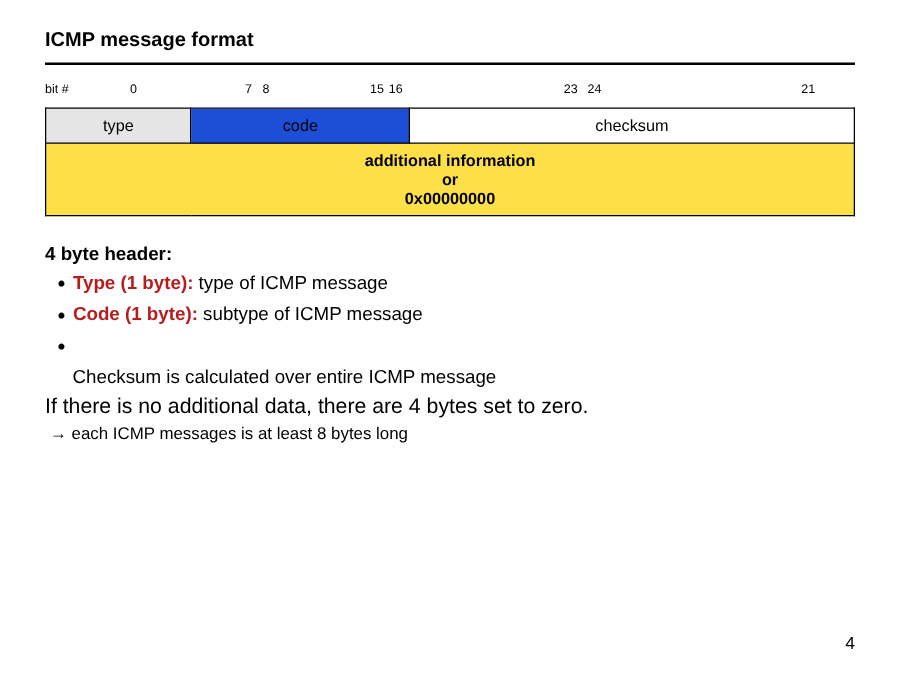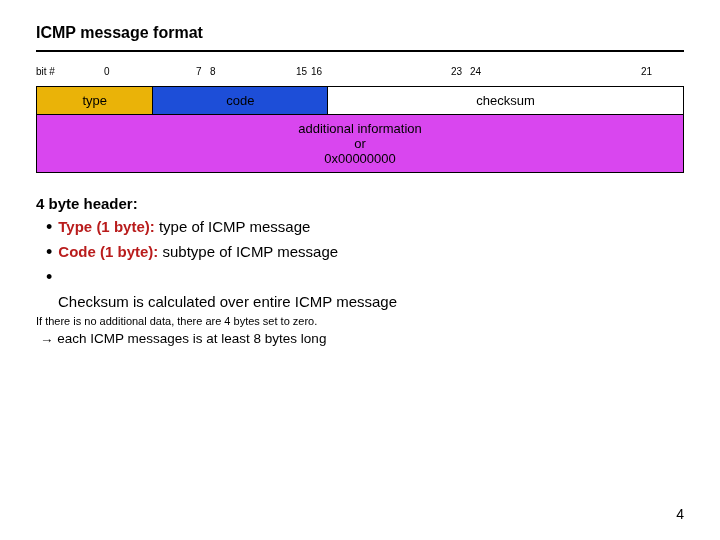--- a/index.html
+++ b/index.html
@@ -52,33 +52,33 @@
       border: 1.5px solid #000;
     }
     .diagram-table td {
       border: 1.5px solid #000;
       text-align: center;
       font-size: 13px;
       padding: 6px 2px;
     }
     .td-type {
       width: 18%;
-      background: #eab308;
+      background: #e5e5e5;
     }
     .td-code {
       width: 27%;
       background: #1d4ed8;
     }
     .td-checksum {
       width: 55%;
       background: #ffffff;
     }
     .td-additional {
-      background: #d946ef;
-      font-weight: normal;
+      background: #fde047;
+      font-weight: bold;
       font-size: 13px;
       padding: 8px 2px;
     }
     
     .content {
       margin-top: 4px;
     }
     .four-byte {
       font-size: 15px;
       font-weight: bold;
@@ -108,21 +108,21 @@
     .black-text {
       color: #000000;
     }
     .indent-line {
       padding-left: 22px;
       font-size: 15px;
       margin-top: -2px;
       margin-bottom: 5px;
     }
     .footnote {
-      font-size: 11px;
+      font-size: 17px;
       margin-top: 4px;
       color: #000;
     }
     .arrow-line {
       font-size: 13.5px;
       padding-left: 4px;
     }
     .page-number {
       position: absolute;
       bottom: 18px;

